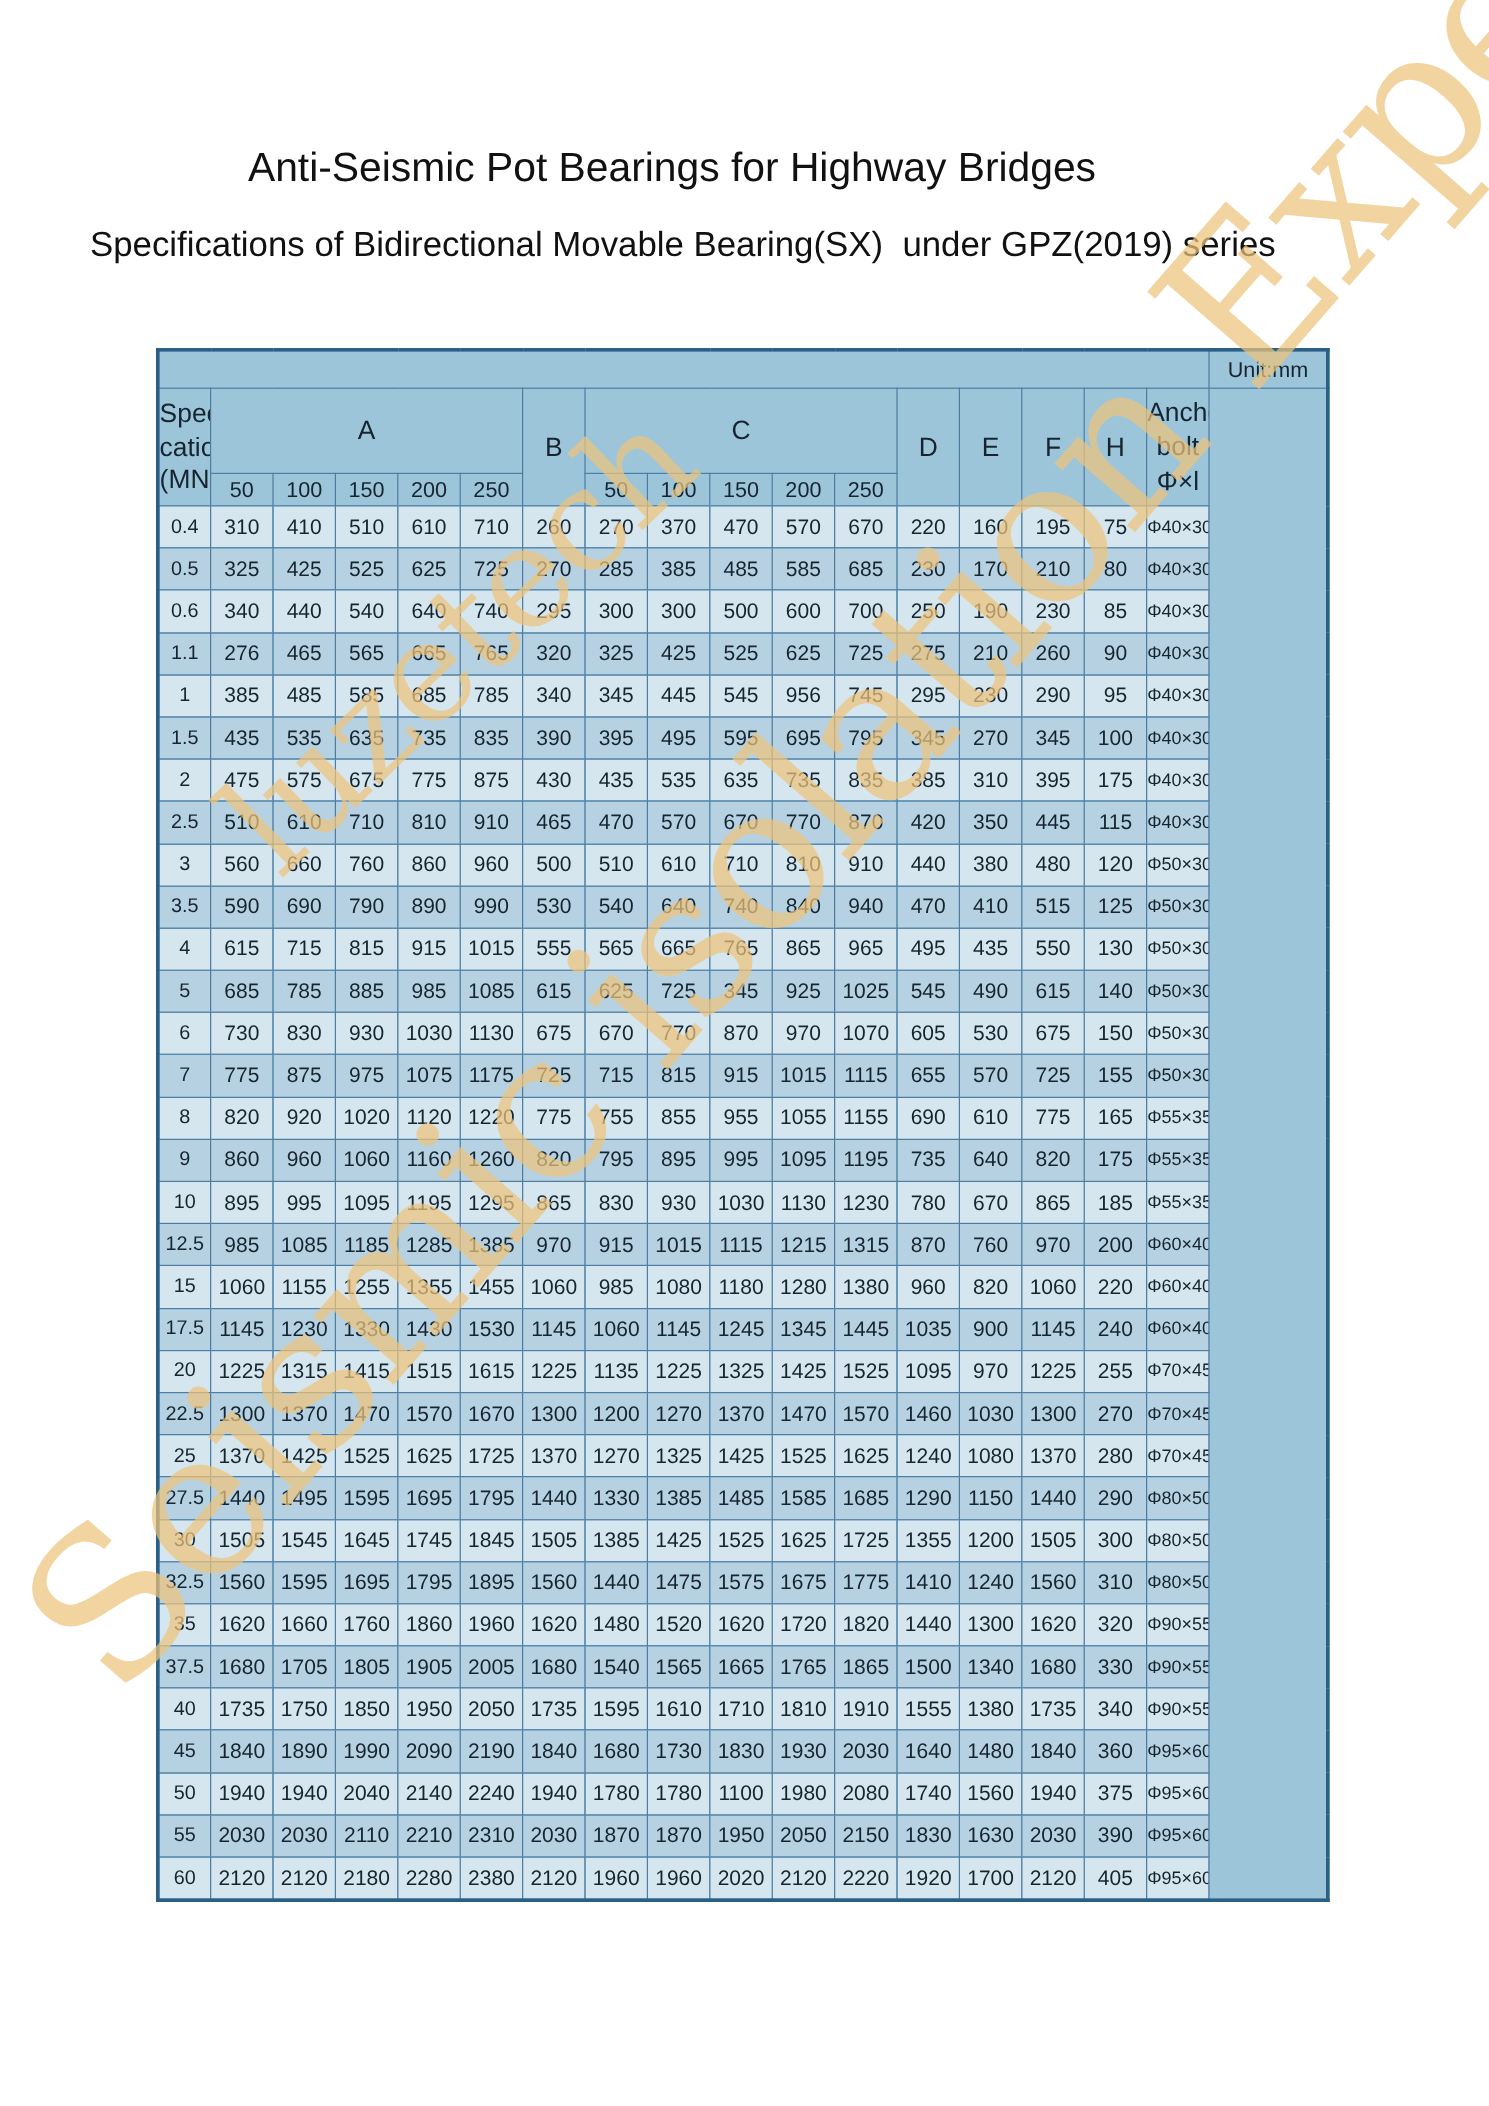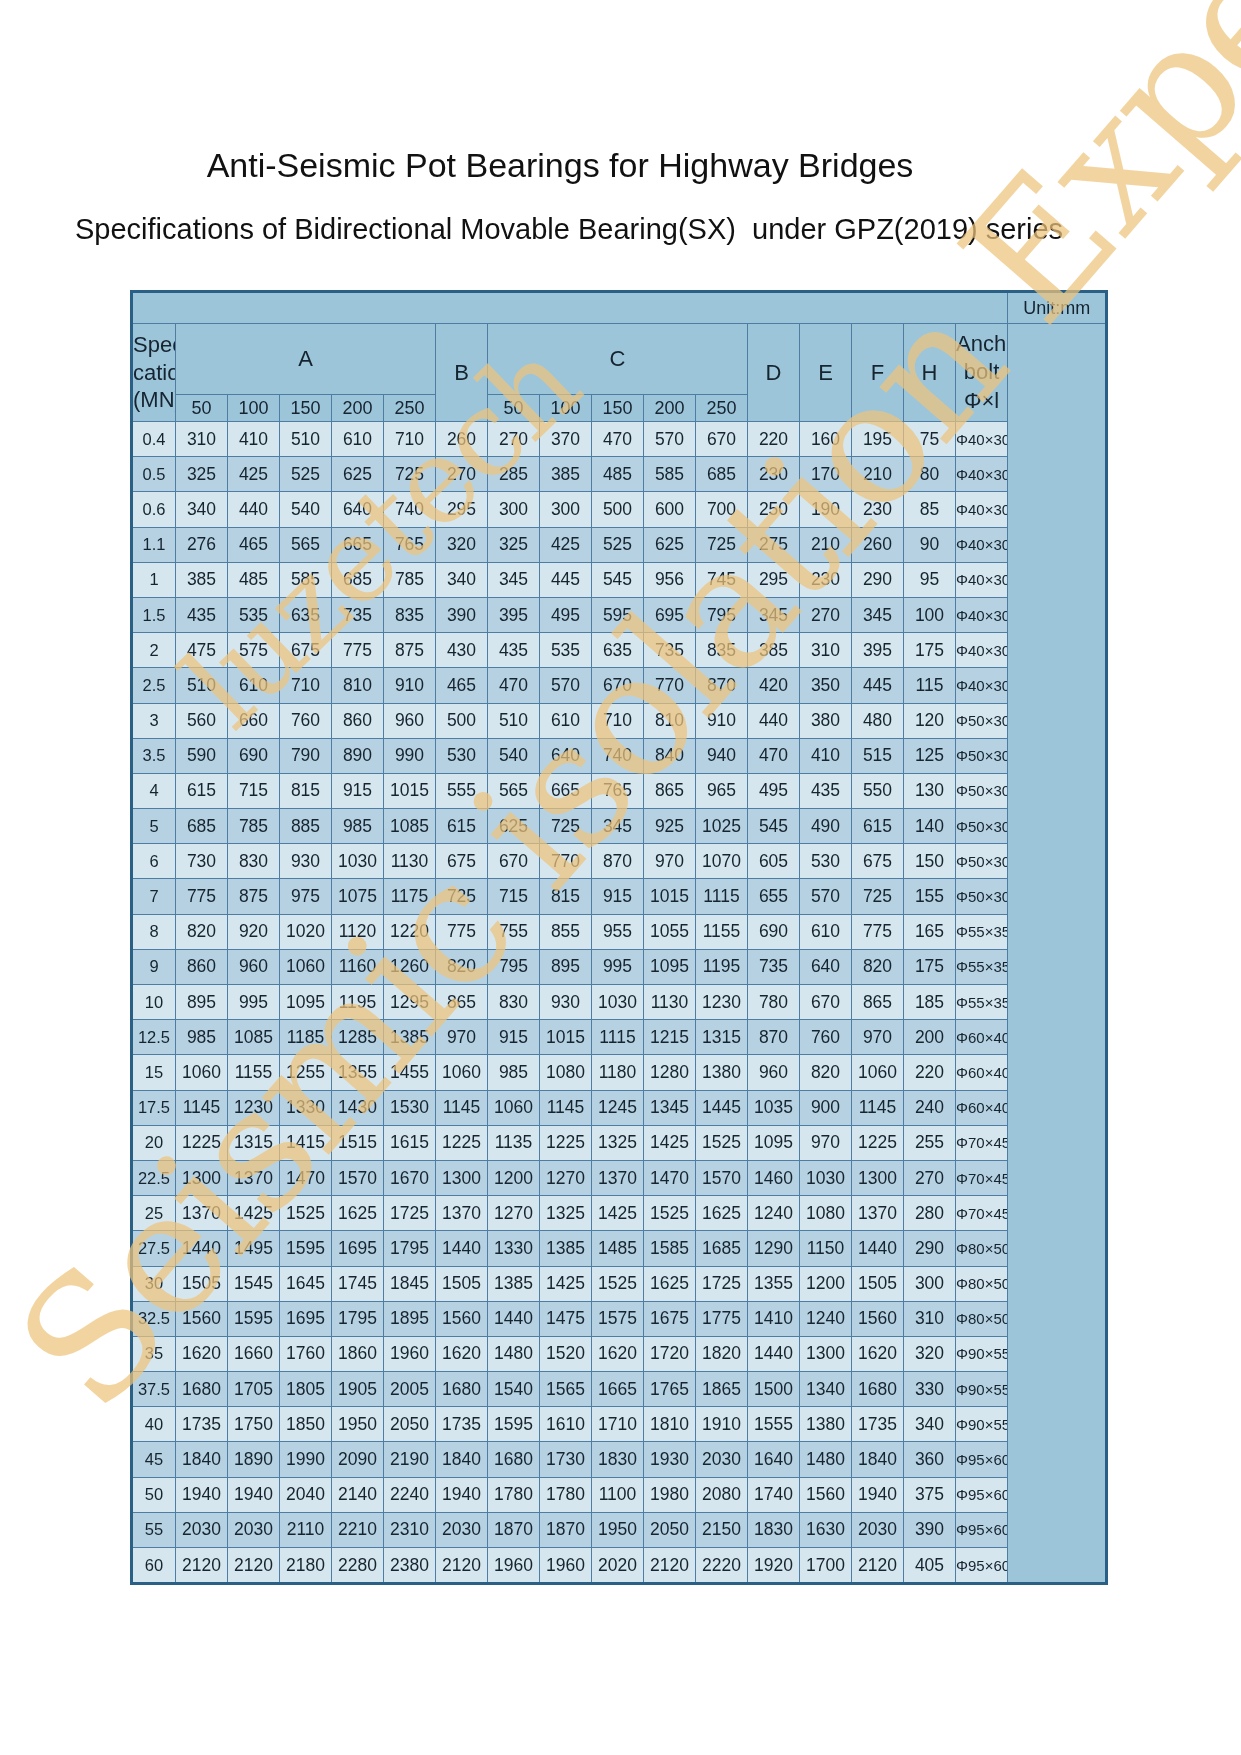--- a/index.html
+++ b/index.html
@@ -6,21 +6,21 @@
   body{
     width:1241px;height:1755px;
     background:#ffffff;
     font-family:"Liberation Sans", sans-serif;
     position:relative;
     overflow:hidden;
   }
   .page{position:absolute;inset:0;}
 
   .titles{
-    position:absolute;left:75px;top:146px;width:970px;
+    position:absolute;left:75px;top:121px;width:970px;
     text-align:center;color:#111;
   }
   .title{
     font-size:34px;letter-spacing:0px;font-weight:400;
     margin:0 0 28px 0;white-space:nowrap;
   }
   .subtitle{
     font-size:29px;font-weight:400;margin:0;white-space:pre;
   }
 

